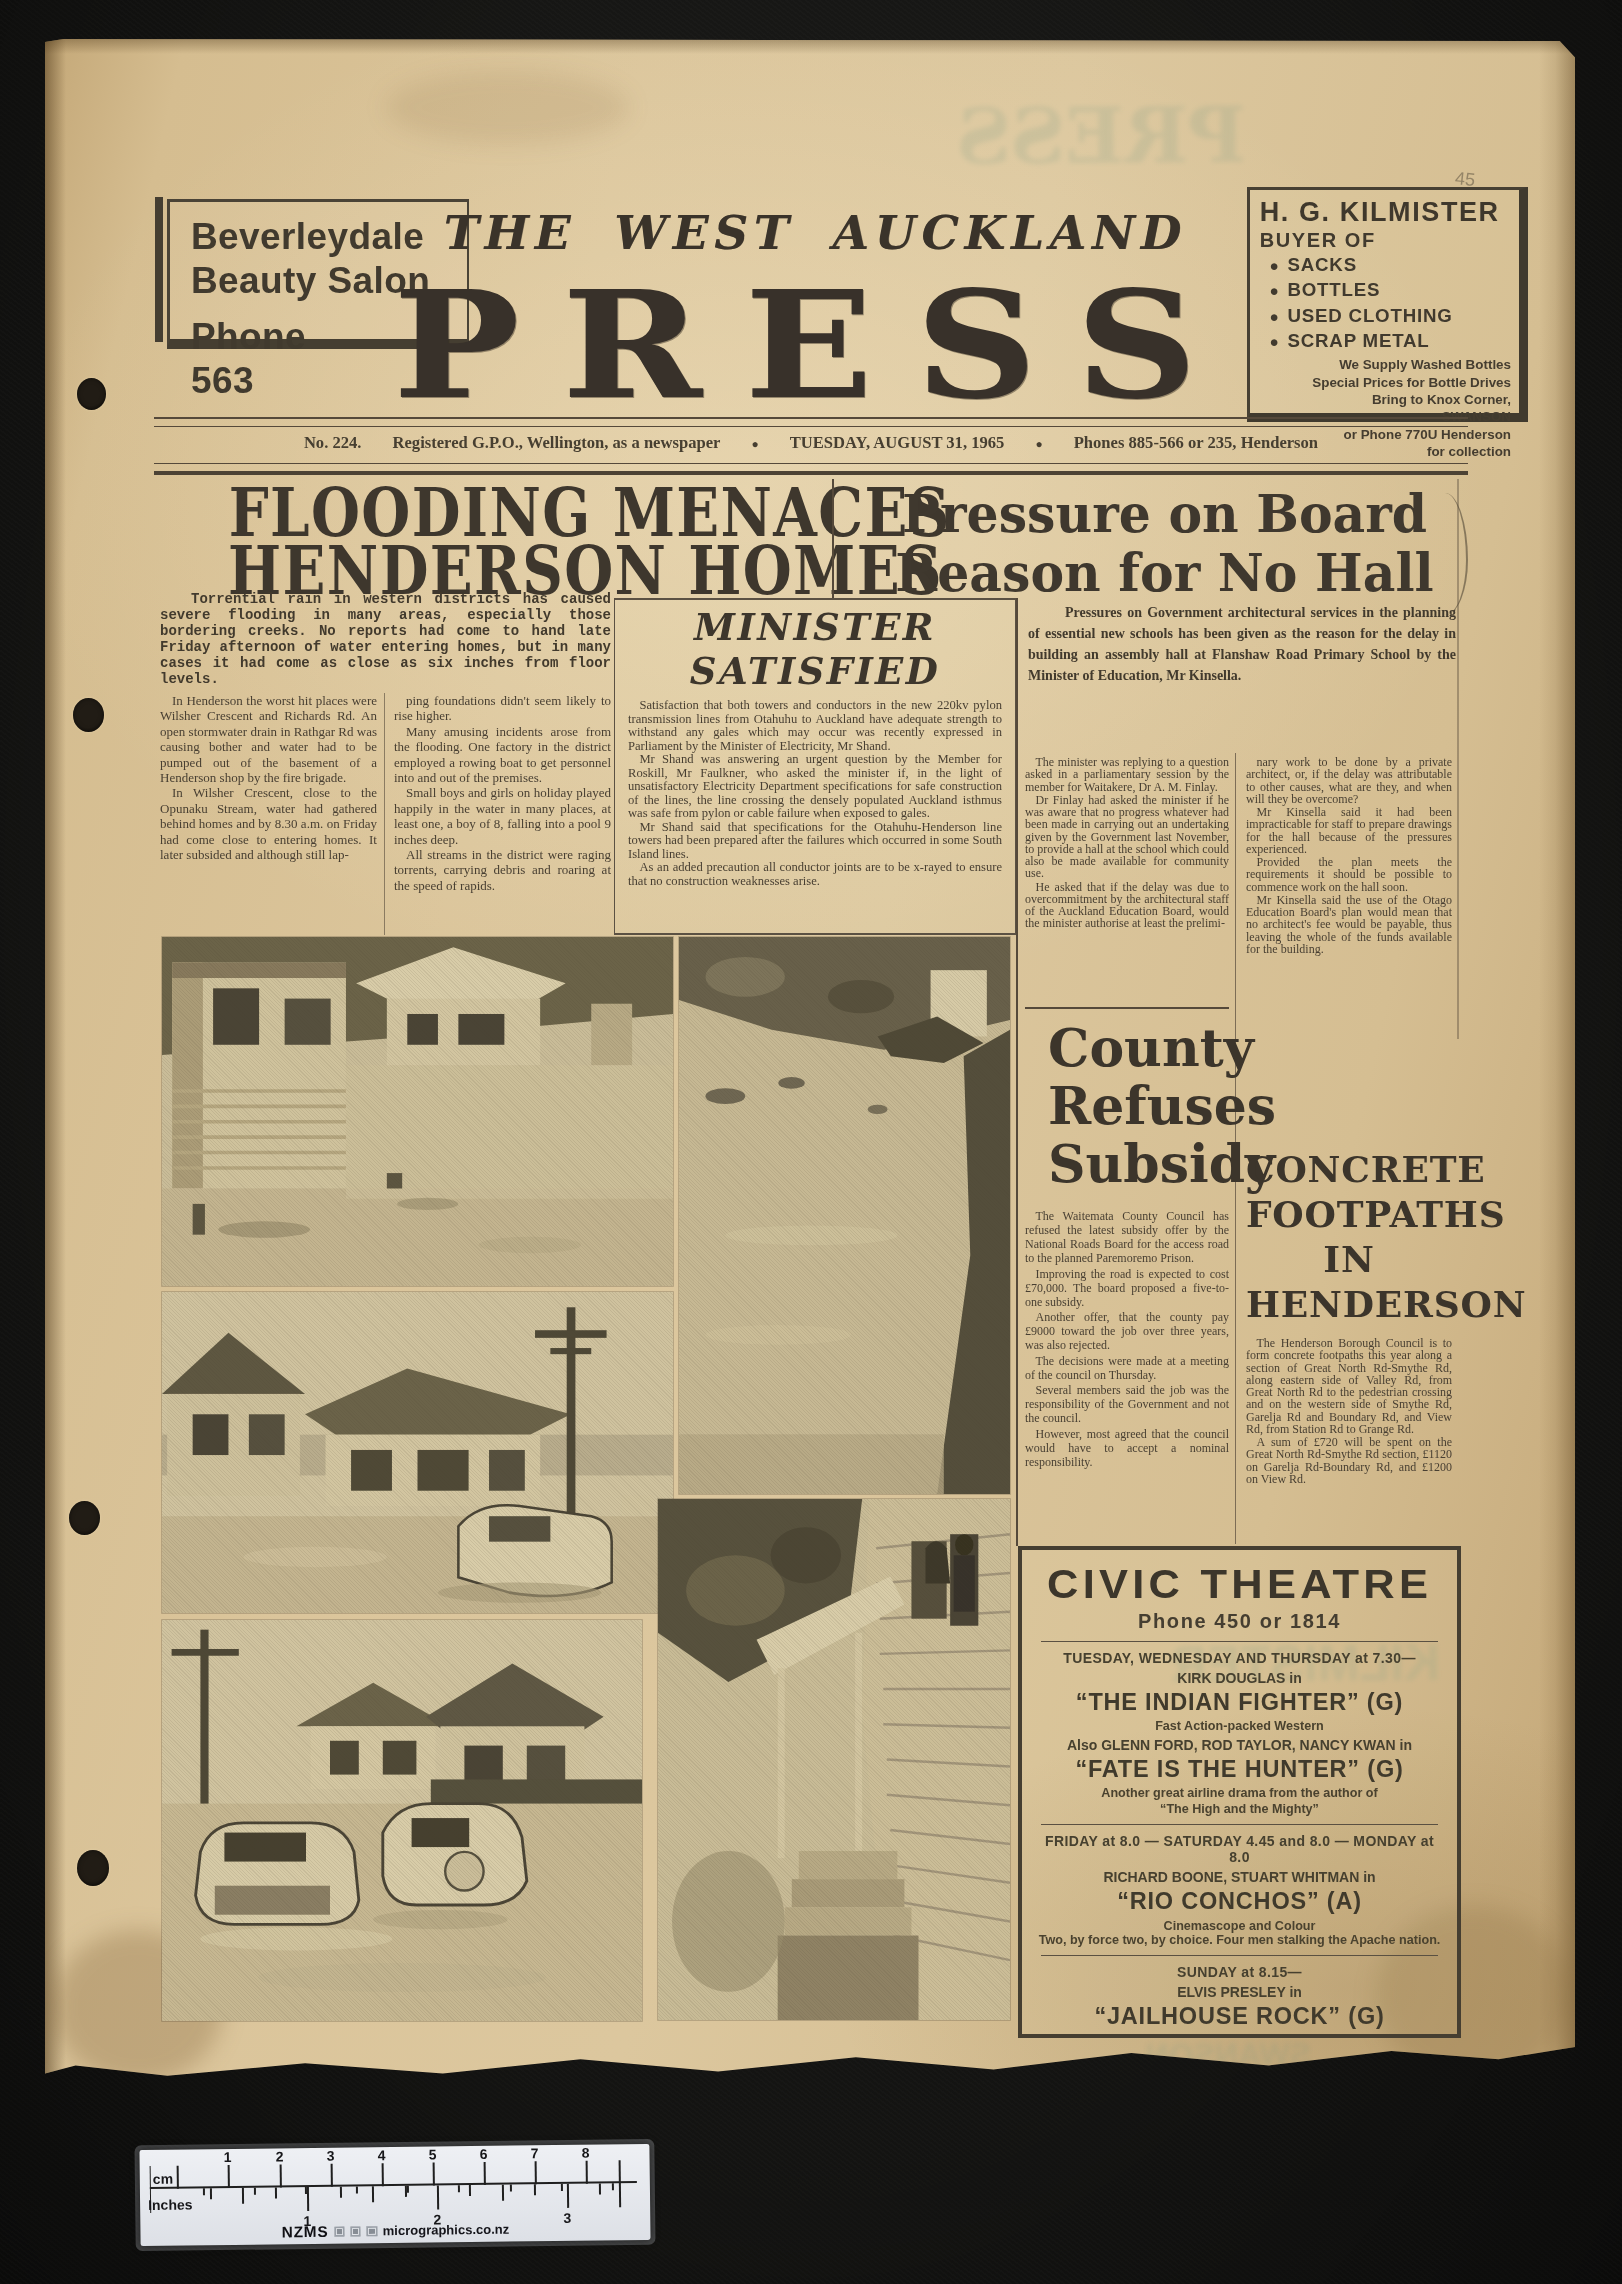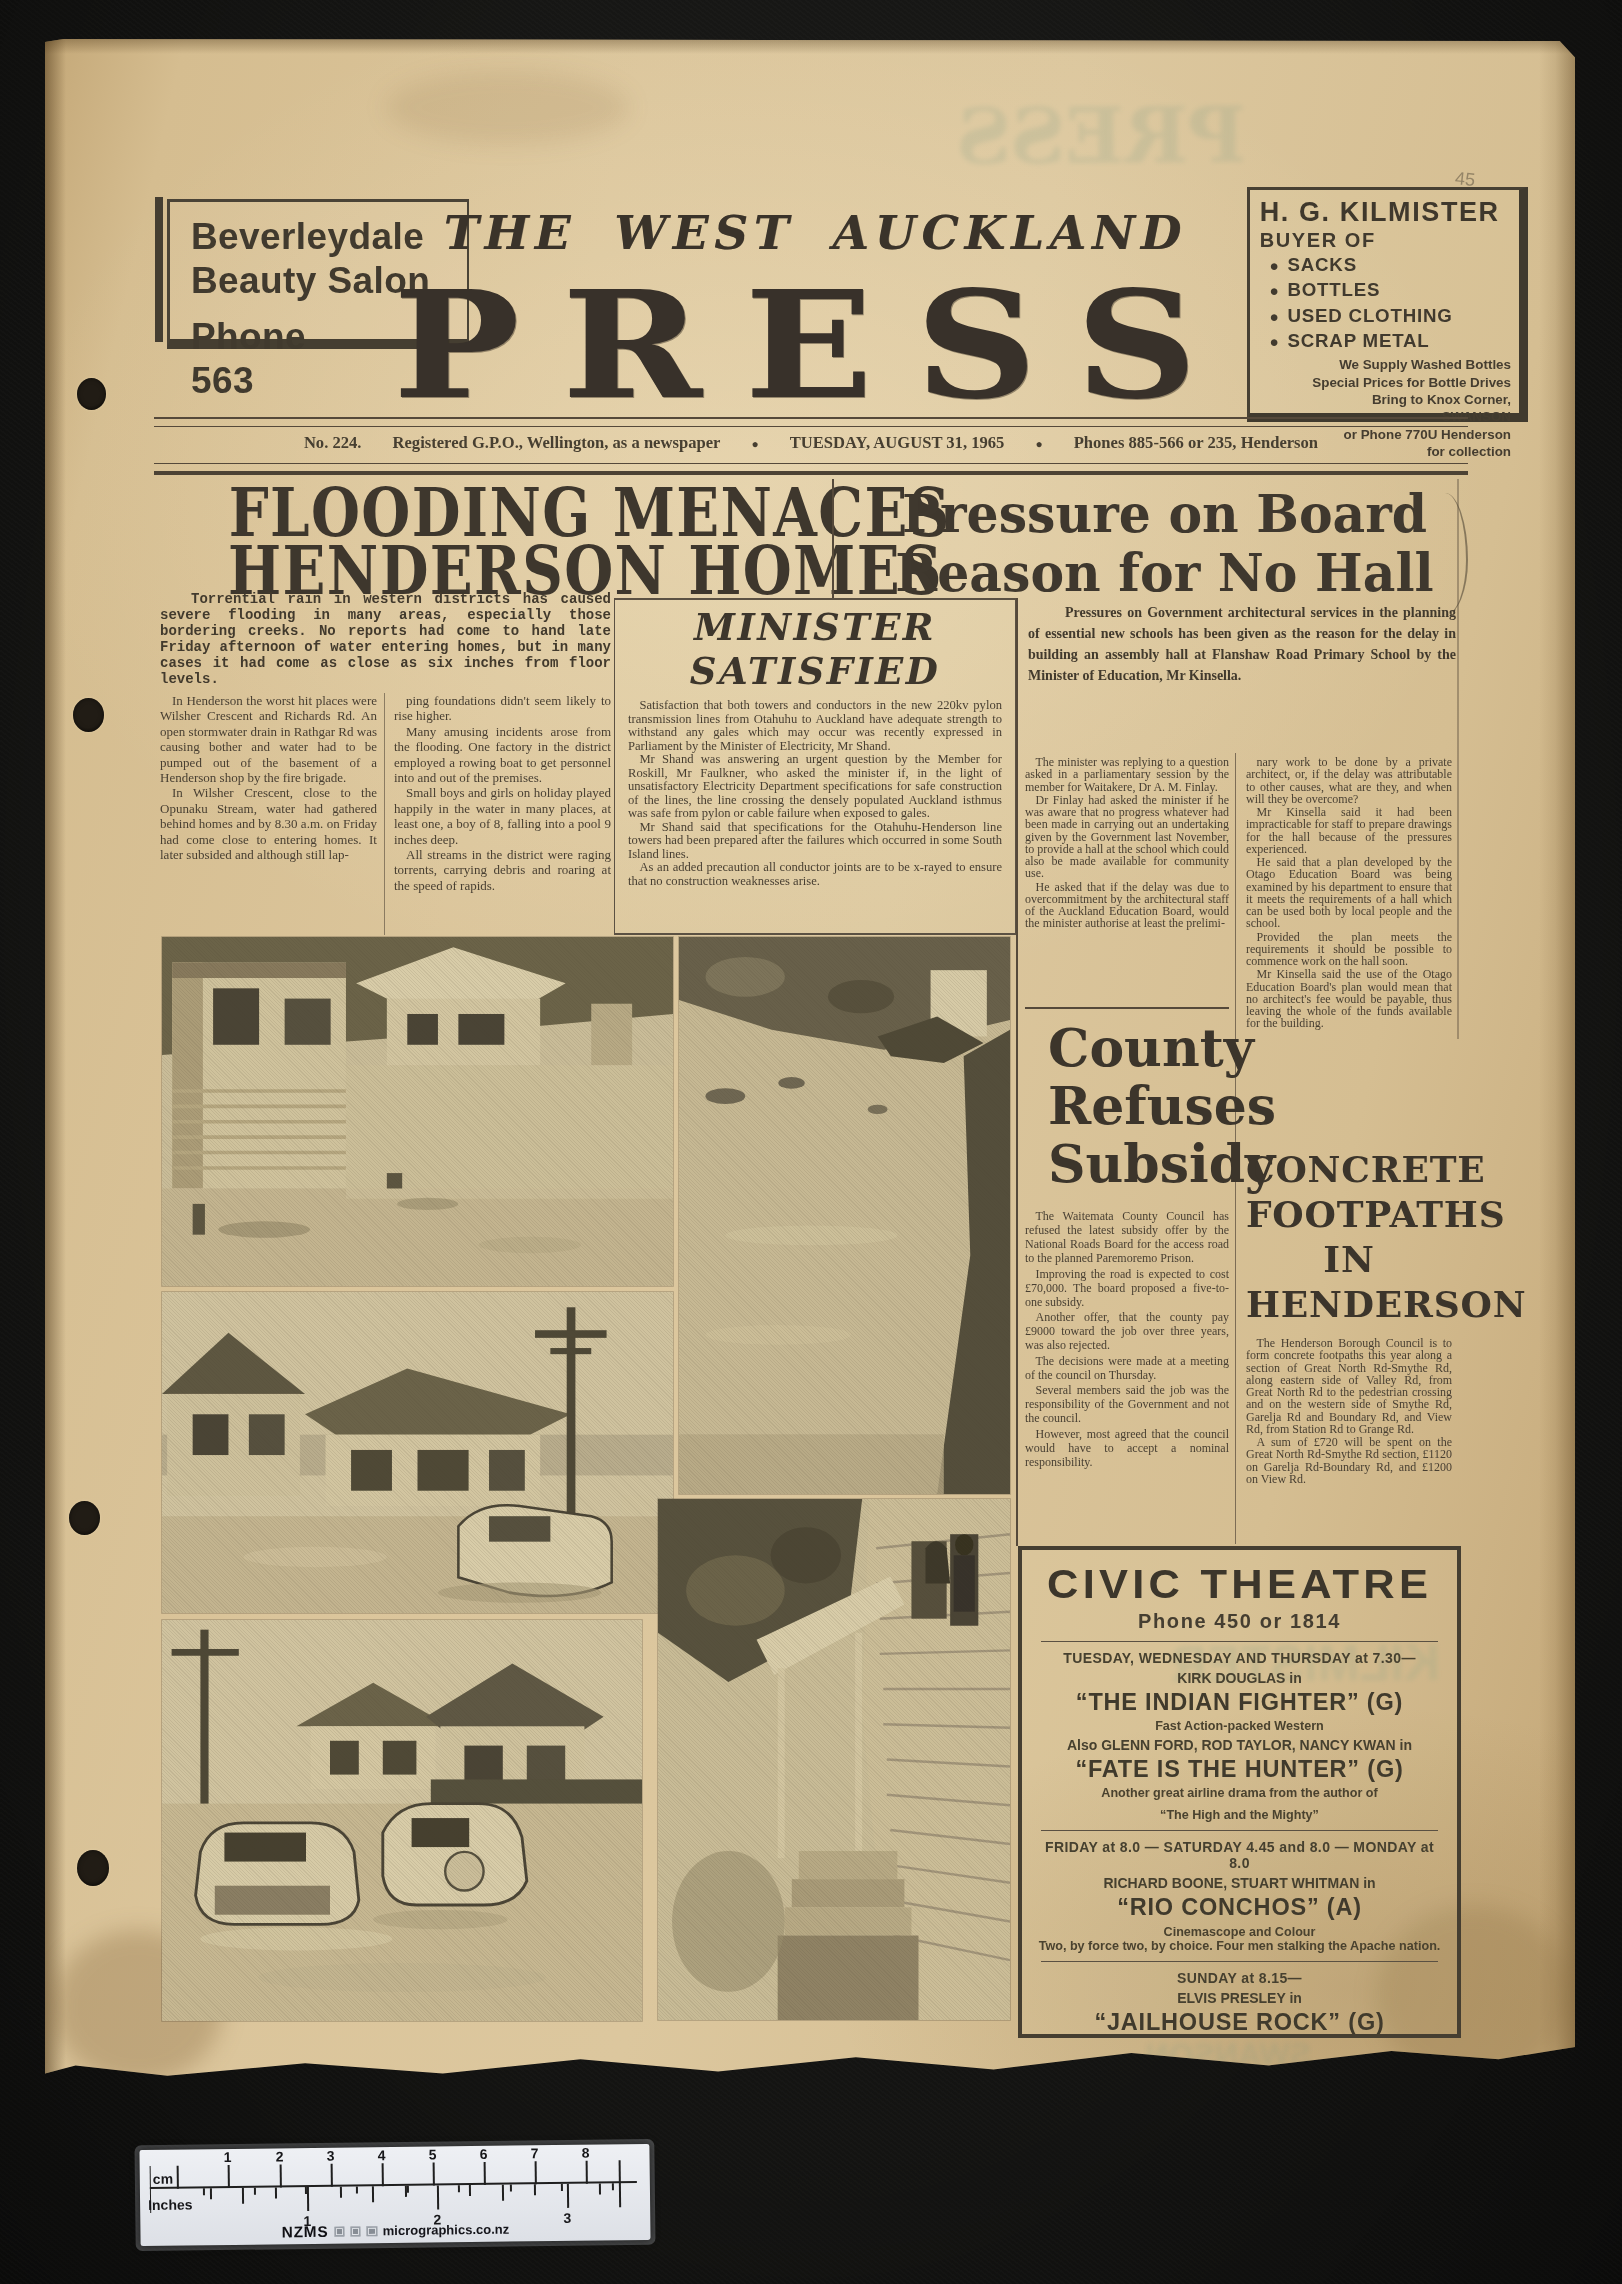--- a/index.html
+++ b/index.html
@@ -218,21 +218,20 @@
     <p style="text-indent:37px;">Pressures on Government architectural services in the planning of essential new schools has been given as the reason for the delay in building an assembly hall at Flanshaw Road Primary School by the Minister of Education, Mr Kinsella.</p>
   </div>
   <div class="abs rcol just hidden-overflow" style="left:980px;top:717px;width:204px;height:245px;">
     <p>The minister was replying to a question asked in a parliamentary session by the member for Waitakere, Dr A. M. Finlay.</p>
     <p>Dr Finlay had asked the minister if he was aware that no progress whatever had been made in carrying out an undertaking given by the Government last November, to provide a hall at the school which could also be made available for community use.</p>
     <p>He asked that if the delay was due to overcommitment by the architectural staff of the Auckland Education Board, would the minister authorise at least the prelimi-</p>
   </div>
   <div class="abs rcol just hidden-overflow" style="left:1201px;top:717px;width:206px;height:381px;">
     <p>nary work to be done by a private architect, or, if the delay was attributable to other causes, what are they, and when will they be overcome?</p>
     <p>Mr Kinsella said it had been impracticable for staff to prepare drawings for the hall because of the pressures experienced.</p>
-    <p>He said that a plan developed by the Otago Education Board was being examined by his department to ensure that it meets the requirements of a hall which can be used both by local people and the school.</p>
     <p>Provided the plan meets the requirements it should be possible to commence work on the hall soon.</p>
     <p>Mr Kinsella said the use of the Otago Education Board's plan would mean that no architect's fee would be payable, thus leaving the whole of the funds available for the building.</p>
   </div>
 
   <div class="abs rule" style="left:980px;top:968px;width:204px;height:1.6px;"></div>
   <div class="abs county-head" style="left:980px;top:980px;width:204px;text-align:left;padding-left:23px;box-sizing:border-box;">
     <div>County</div>
     <div>Refuses</div>
     <div>Subsidy</div>
   </div>
@@ -399,21 +398,21 @@
     <div class="civic-title"><span>CIVIC THEATRE</span></div>
     <div class="civic-phone">Phone 450 or 1814</div>
     <hr class="civic-hr">
     <div class="c-when">TUESDAY, WEDNESDAY AND THURSDAY at 7.30—</div>
     <div class="c-star">KIRK DOUGLAS in</div>
     <div class="c-film">“THE INDIAN FIGHTER”  (G)</div>
     <div class="c-tag">Fast Action-packed Western</div>
     <div class="c-star">Also GLENN FORD, ROD TAYLOR, NANCY KWAN in</div>
     <div class="c-film">“FATE IS THE HUNTER”  (G)</div>
     <div class="c-tag">Another great airline drama from the author of</div>
-    <div class="c-tag" style="margin-top:8px;">“The High and the Mighty”</div>
+    <div class="c-tag" style="margin-top:2px;">“The High and the Mighty”</div>
     <hr class="civic-hr">
     <div class="c-when">FRIDAY at 8.0 — SATURDAY 4.45 and 8.0 — MONDAY at 8.0</div>
     <div class="c-star">RICHARD BOONE, STUART WHITMAN in</div>
     <div class="c-film">“RIO CONCHOS”  (A)</div>
     <div class="c-tag">Cinemascope and Colour</div>
     <div class="c-tag" style="margin-top:0.8px;">Two, by force two, by choice. Four men stalking the Apache nation.</div>
     <hr class="civic-hr thin">
     <div class="c-when">SUNDAY at 8.15—</div>
     <div class="c-star">ELVIS PRESLEY in</div>
     <div class="c-film">“JAILHOUSE ROCK”   (G)</div>

